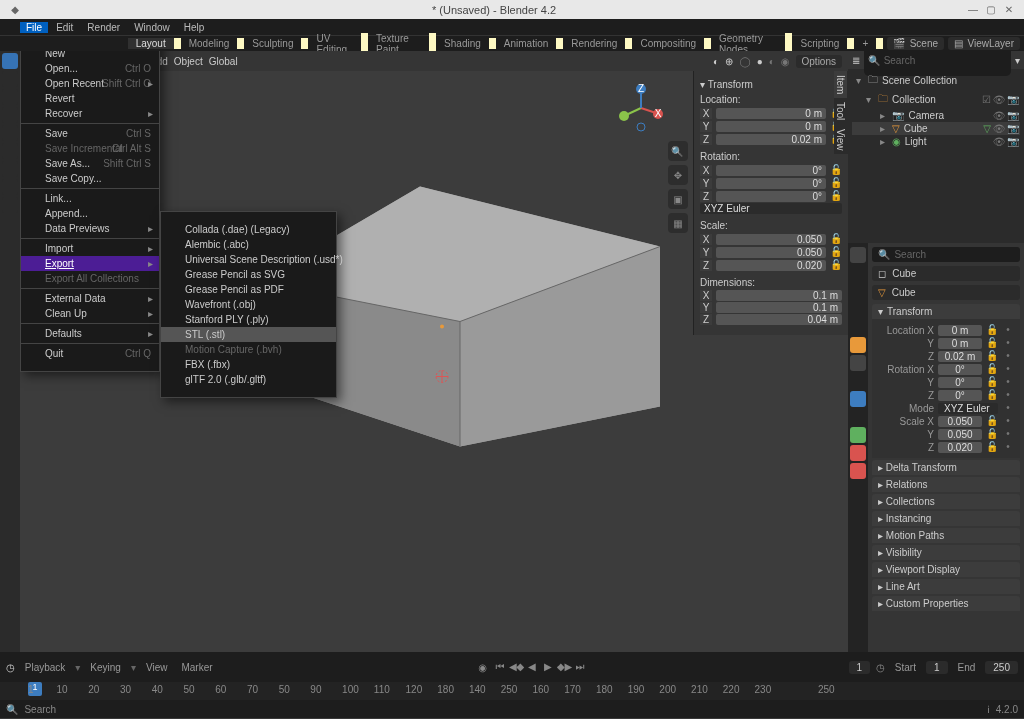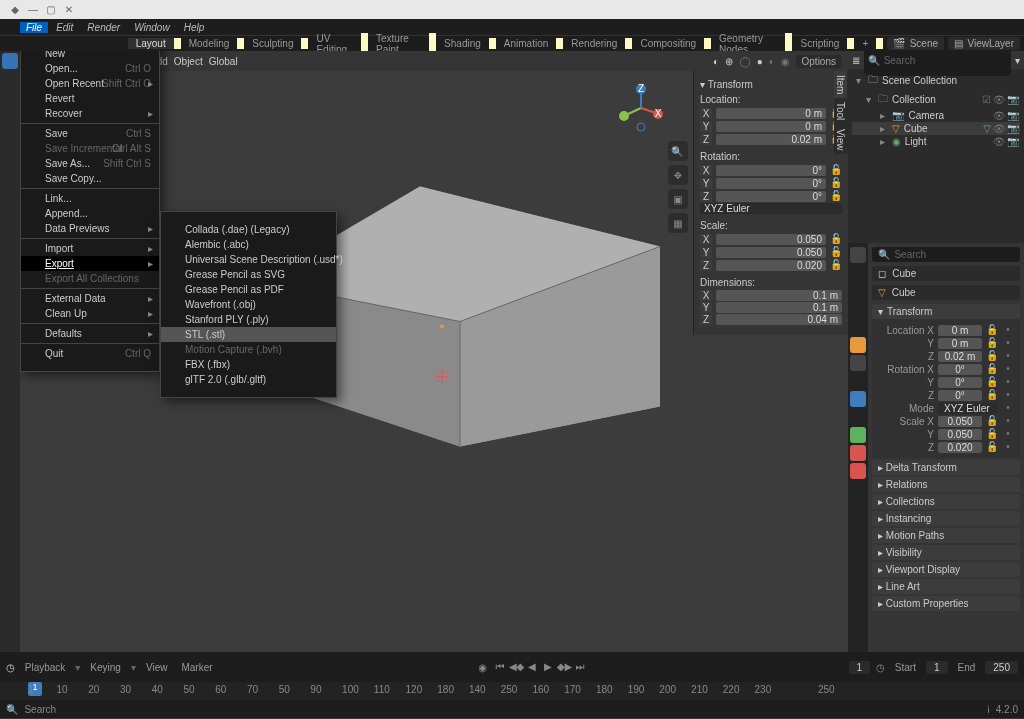--- a/index.html
+++ b/index.html
@@ -2,21 +2,21 @@
 <html><head>
 <meta charset="utf-8">
 <style>
 * { margin:0; padding:0; box-sizing:border-box; font-family:-apple-system,"Segoe UI",Arial,sans-serif; font-size:10px; }
 body { background:#393939; color:#ccc; width:1024px; height:719px; overflow:hidden; user-select:none; }
 .titlebar { height:19px; background:#e8e8e8; color:#444; display:flex; align-items:center; padding:0 6px; }
 .titlebar .title { flex:1; text-align:center; font-size:11px; }
 .titlebar .wc { width:18px; text-align:center; color:#666; }
 
 .topmenu { height:16px; background:#1d1d1d; display:flex; align-items:center; padding:0 4px; gap:2px; }
-.topmenu .mi { padding:0 6px; color:#bbb; cursor:pointer;font-style:italic; }
+.topmenu .mi { padding:0 6px; color:#bbb; cursor:pointer; }
 .topmenu .mi.open { background:#0060c0; color:#fff; }
 
 .workspaces { height:16px; background:#1d1d1d; border-top:1px solid #333; display:flex; align-items:center; padding:0 4px; gap:0; }
 .workspaces .tab { padding:0 8px; color:#999; cursor:pointer; border-right:7px solid #fef9c3; }
 .workspaces .tab.active { background:#303030; color:#ddd; }
 .workspaces .spacer { flex:1; }
 .workspaces .chip { background:#2b2b2b; padding:1px 6px; border-radius:3px; margin-left:4px; color:#aaa; display:flex; align-items:center; gap:4px; }
 
 .main { display:flex; height:601px; }
 
@@ -43,21 +43,21 @@
 .npanel .row .lbl { width:12px; color:#ccc; background:#3c3c3c; text-align:center; }
 .npanel .row .val { flex:1; background:#555; padding:0 4px; text-align:right; border-radius:2px; color:#ddd; }
 .npanel .row .lock { width:12px; height:12px; color:#777; text-align:center; }
 
 
 .dropdown { position:absolute; background:#1a1a1a; border:1px solid #444; box-shadow:4px 4px 10px rgba(0,0,0,.5); padding:10px 0; z-index:100; }
 .dropdown .di { padding:2px 10px 2px 24px; color:#ccc; position:relative; white-space:nowrap; display:flex; }
 .dropdown .di .sc { position:absolute; right:8px; color:#666; }
 .dropdown .di .ar { position:absolute; right:6px; color:#888; }
 .dropdown .di.disabled { color:#666; }
-.dropdown .di.hl { background:#000000; color:#fff;text-decoration:underline; }
+.dropdown .di.hl { background:#4c1d95; color:#fff;text-decoration:underline; }
 .dropdown .di.hl2 { background:#555; }
 .dropdown .sep { height:1px; background:#444; margin:2px 0; }
 
 .right { width:176px; background:#2b2b2b; display:flex; flex-direction:column; }
 .outliner { flex:0 0 192px; background:#2b2b2b; }
 .outliner .hdr { height:18px; background:#353535; display:flex; align-items:center; padding:0 4px; gap:4px; }
 .outliner .search { flex:1; background:#1d1d1d; border-radius:5px; padding:10px 4px; color:#666; }
 .outliner .tree { padding:2px 4px; font-size:10px; color:#ccc; }
 .outliner .trow { display:flex; align-items:center; padding:1px 0 1px 4px; gap:4px; }
 .outliner .trow .tgl { width:8px; color:#888; }
@@ -95,20 +95,21 @@
 .status { height:18px; background:#1d1d1d; display:flex; align-items:center; padding:0 6px; gap:6px; color:#888; font-size:10px; }
 .status .spacer { flex:1; }
 
 svg { display:block; }
 </style>
 </head>
 <body>
 
 <div class="titlebar">
   <span class="wc">◆</span>
+  <span class="title">* (Unsaved) - Blender 4.2</span>
   <span class="wc">—</span>
   <span class="wc">▢</span>
   <span class="wc">✕</span>
 </div>
 
 <div class="topmenu">
   <span class="logo" style="width:14px;height:14px;"></span>
   <span class="mi open">File</span>
   <span class="mi">Edit</span>
   <span class="mi">Render</span>

